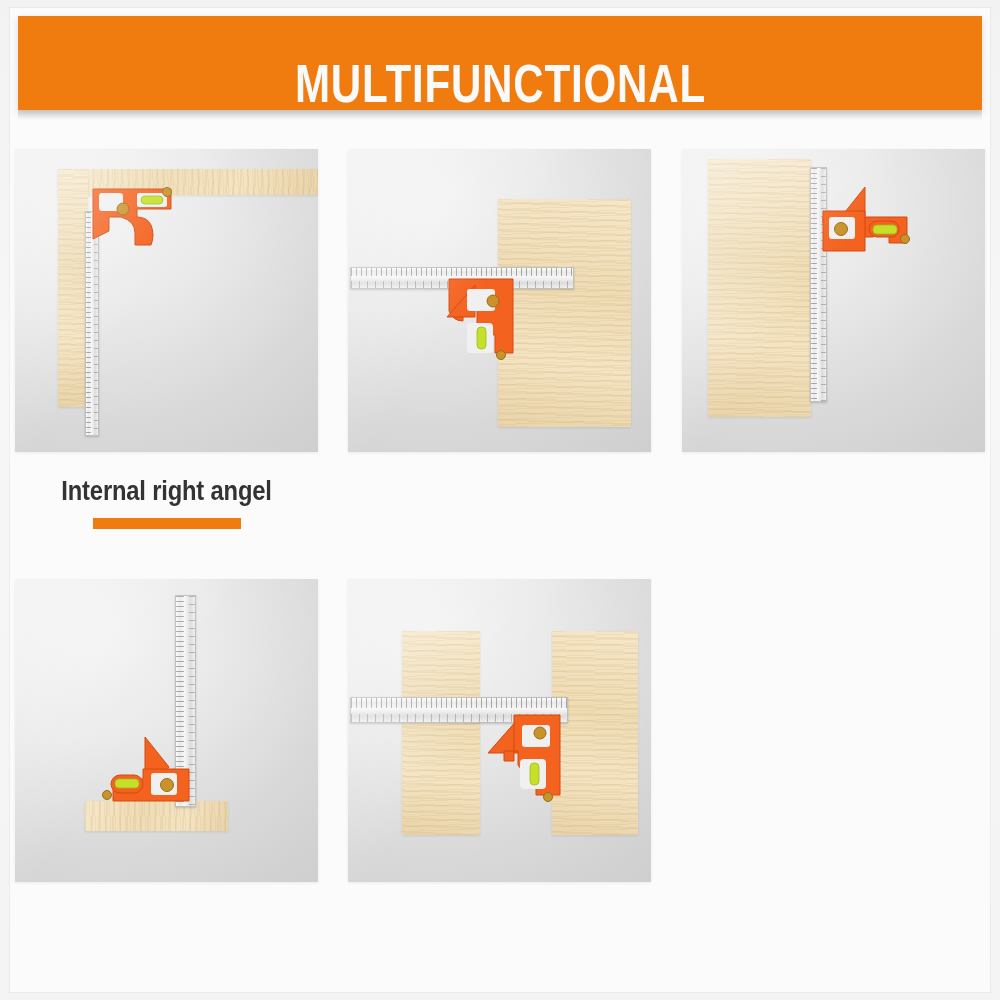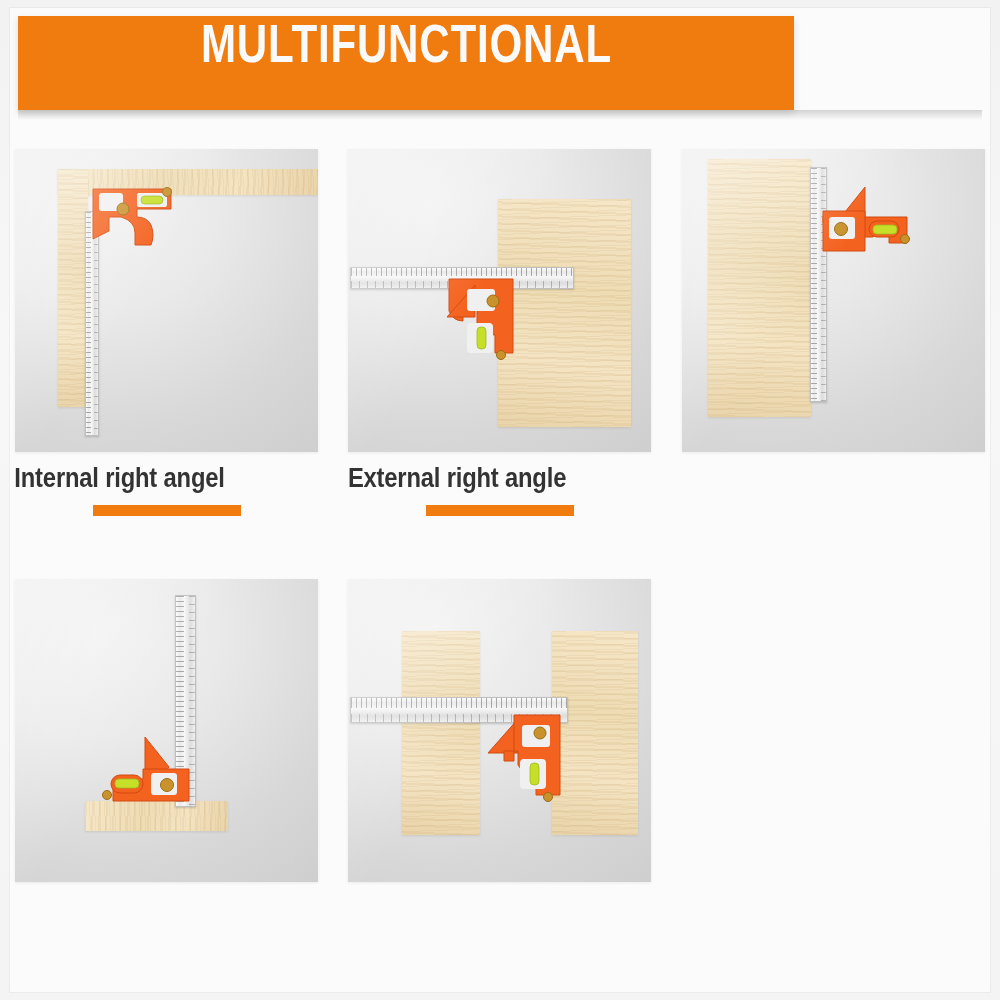--- a/index.html
+++ b/index.html
@@ -28,25 +28,25 @@
     left: 10px; top: 8px; right: 10px; bottom: 8px;
     background: #fbfbfb;
     box-shadow: 0 0 0 1px rgba(0,0,0,0.035);
   }
 
   
   .banner {
     position: absolute;
     left: 18px;
     top: 16px;
-    width: 776px;
+    width: 964px;
     height: 94px;
     background: #F07C10;
     display: flex;
-    align-items: flex-start;
+    align-items: flex-end;
     justify-content: center;
     box-shadow: 0 3px 7px rgba(0,0,0,0.13);
   }
   .banner-title {
     color: #FAFAFA;
     font-size: 54px;
     line-height: 1;
     letter-spacing: 1px;
     font-weight: bold;
     transform: scaleX(0.78);
@@ -150,22 +150,22 @@
   .head {
     position: absolute;
     width: 92px;
     height: 70px;
     transform-origin: 0 0;
   }
   .head svg { display:block; overflow: visible; }
 
   
   .caption {
-    margin-top: 11px;
-    text-align: left;
+    margin-top: 24px;
+    text-align: center;
     width: 100%;
   }
   .caption-text {
     font-size: 27px;
     font-weight: bold;
     color: #333333;
     letter-spacing: -0.2px;
     transform: scaleX(0.88);
     display:inline-block;
     white-space: nowrap;
@@ -236,24 +236,20 @@
         <svg width="92" height="92" viewBox="0 0 70 92">
           <path d="M68 2 L68 76 L50 76 L50 58 Q38 58 32 48 L32 30 L18 30 L18 44 Q8 44 4 34 L4 2 Z" fill="#F4621F" stroke="#D24A10" stroke-width="1" transform="translate(0,0)"></path>
           <path d="M2 40 L30 8 L30 40 Z" fill="#F4621F" stroke="#D24A10" stroke-width="1"></path>
           <rect x="22" y="12" width="28" height="22" rx="3" fill="#F0F0F0"></rect>
           <rect x="22" y="46" width="26" height="30" rx="4" fill="#F0F0F0"></rect>
           <rect x="32" y="50" width="9" height="22" rx="4" fill="#C6E02A" stroke="#9FBA1C" stroke-width="0.8"></rect>
           <circle cx="48" cy="24" r="6" fill="#C9922A" stroke="#9A6E18" stroke-width="1"></circle>
           <circle cx="56" cy="78" r="4.5" fill="#C9922A" stroke="#9A6E18" stroke-width="1"></circle>
         </svg>
       </div>
-    </div>
-    <div class="caption">
-      <div class="caption-text">External right angle</div>
-      <div class="caption-rule"></div>
     </div>
   </div>
 
 
   <div class="cell">
     <div class="panel">
       <div class="wood v" style="left:26px; top:10px; width:103px; height:258px;"></div>
       <div class="ruler vert" style="left:128px; top:18px; width:17px; height:235px;">
         <div class="ticks"></div>
         <div class="ticks2"></div>

